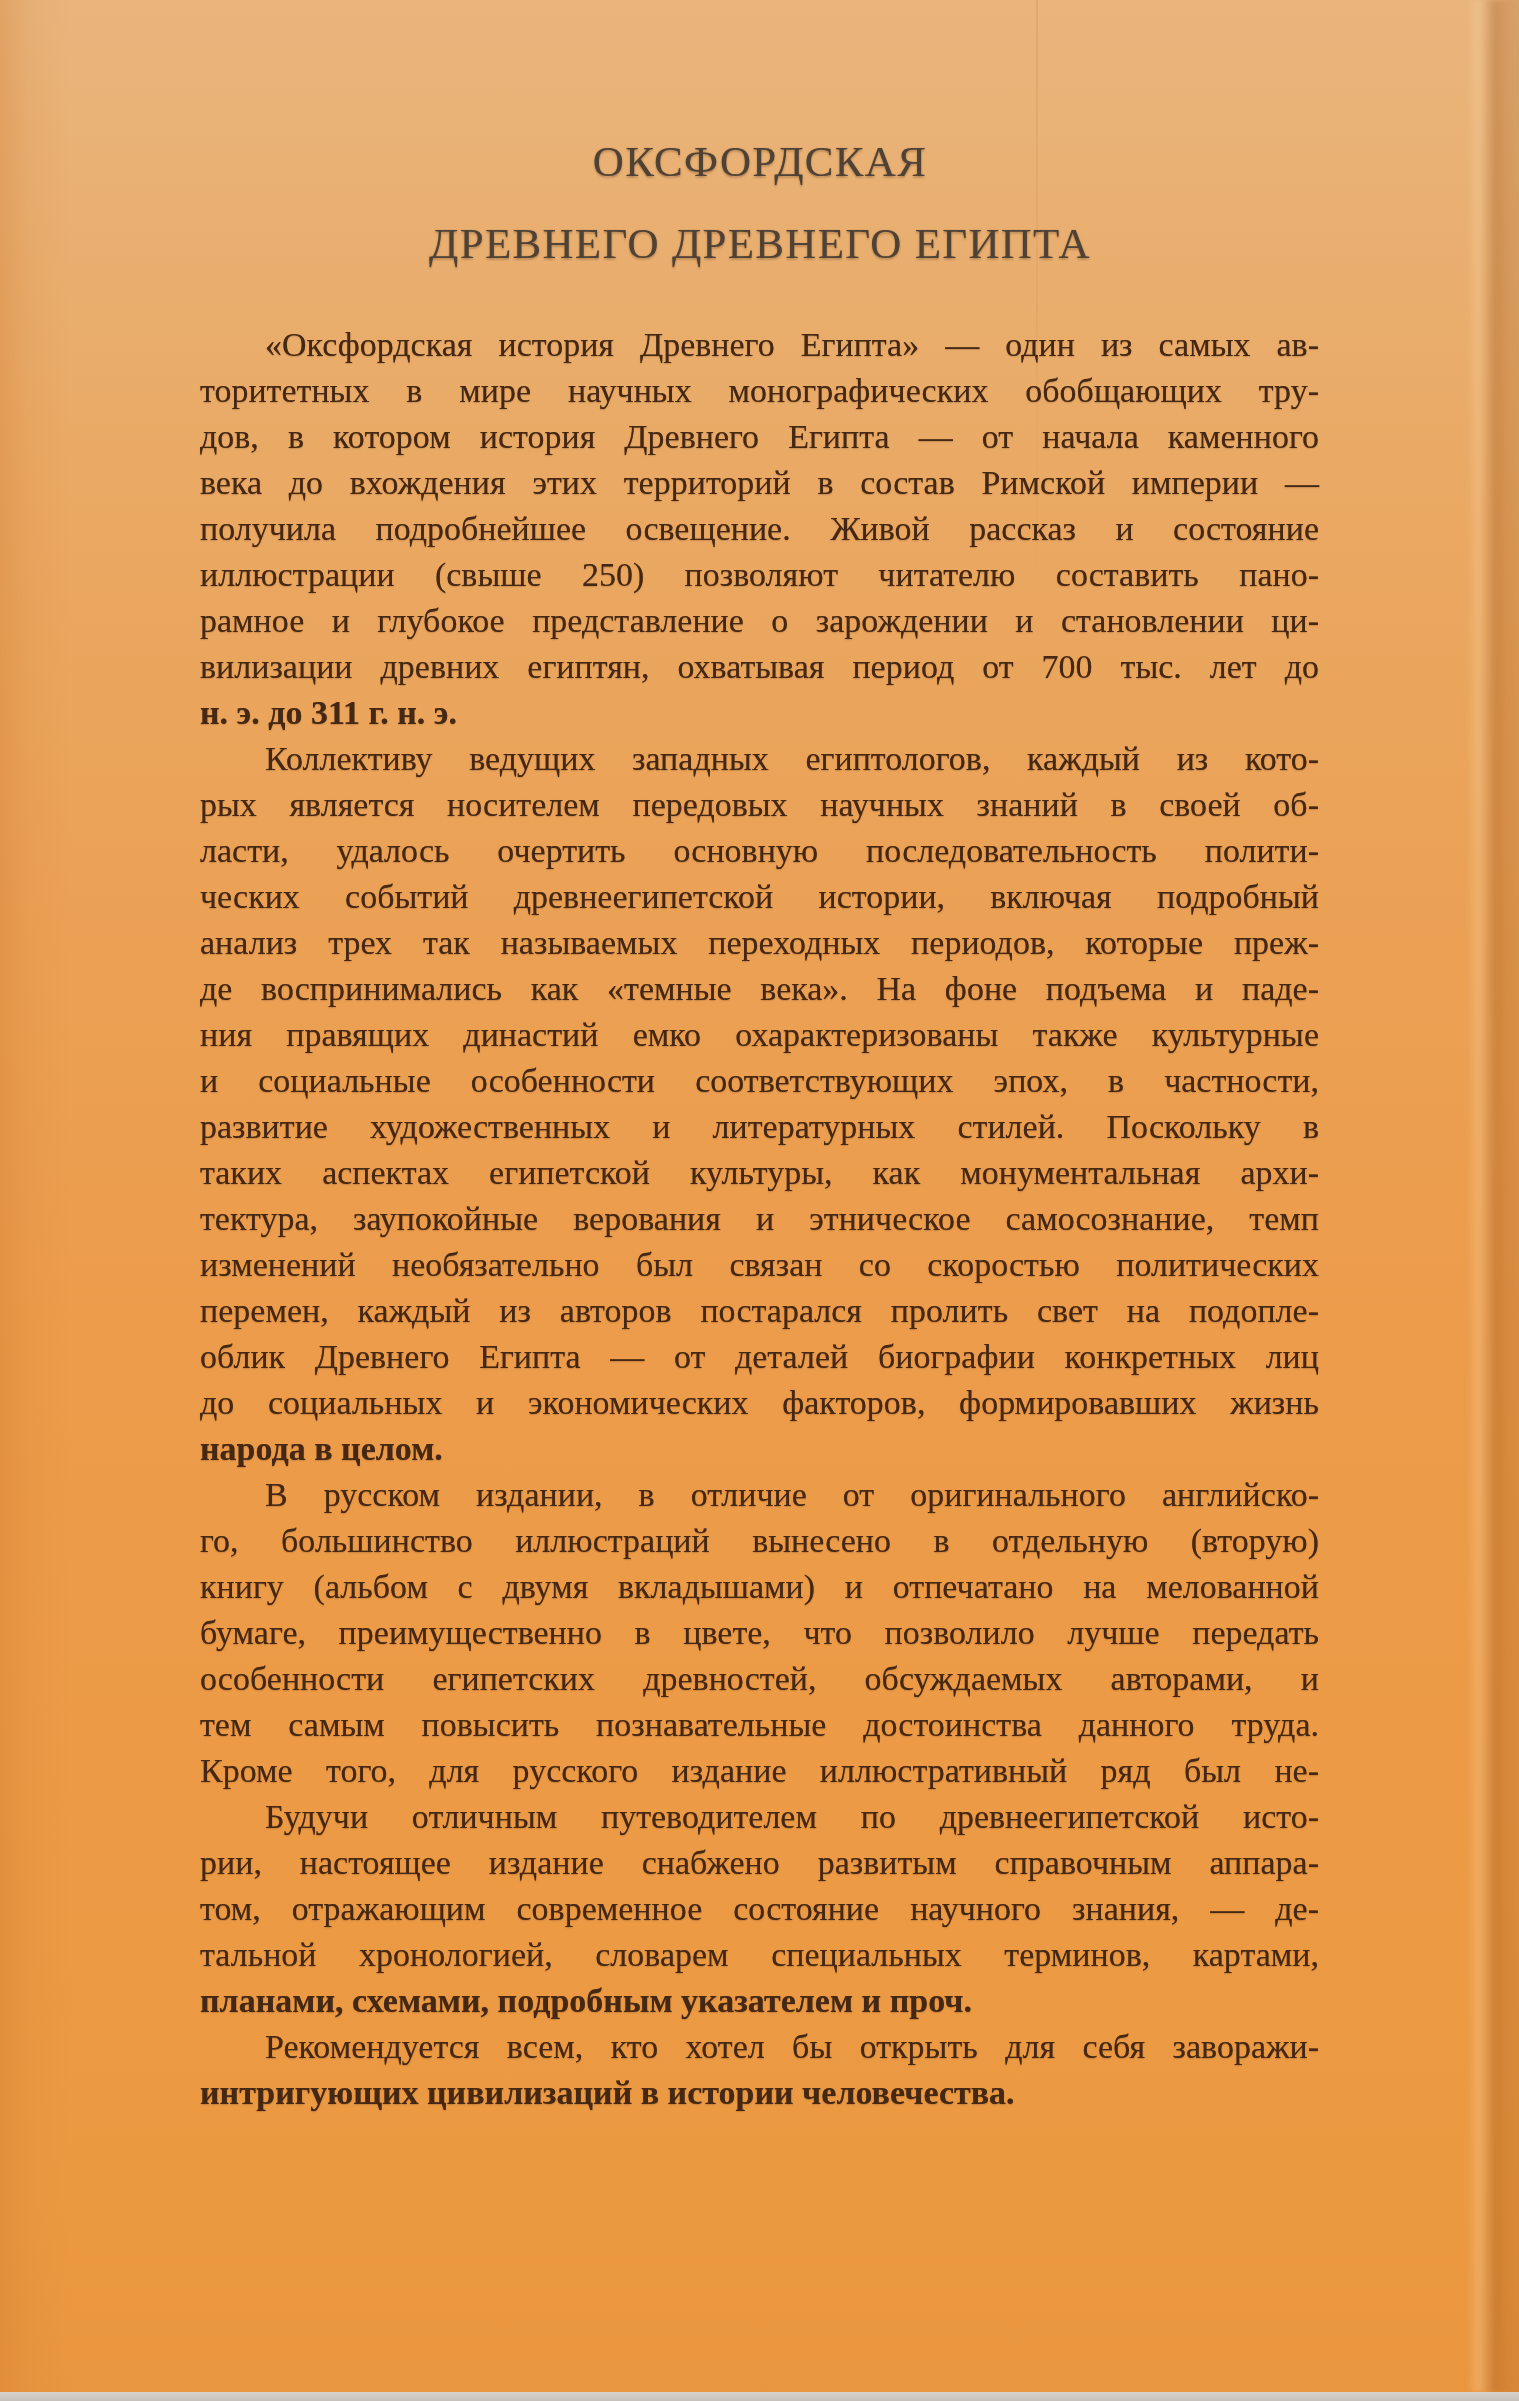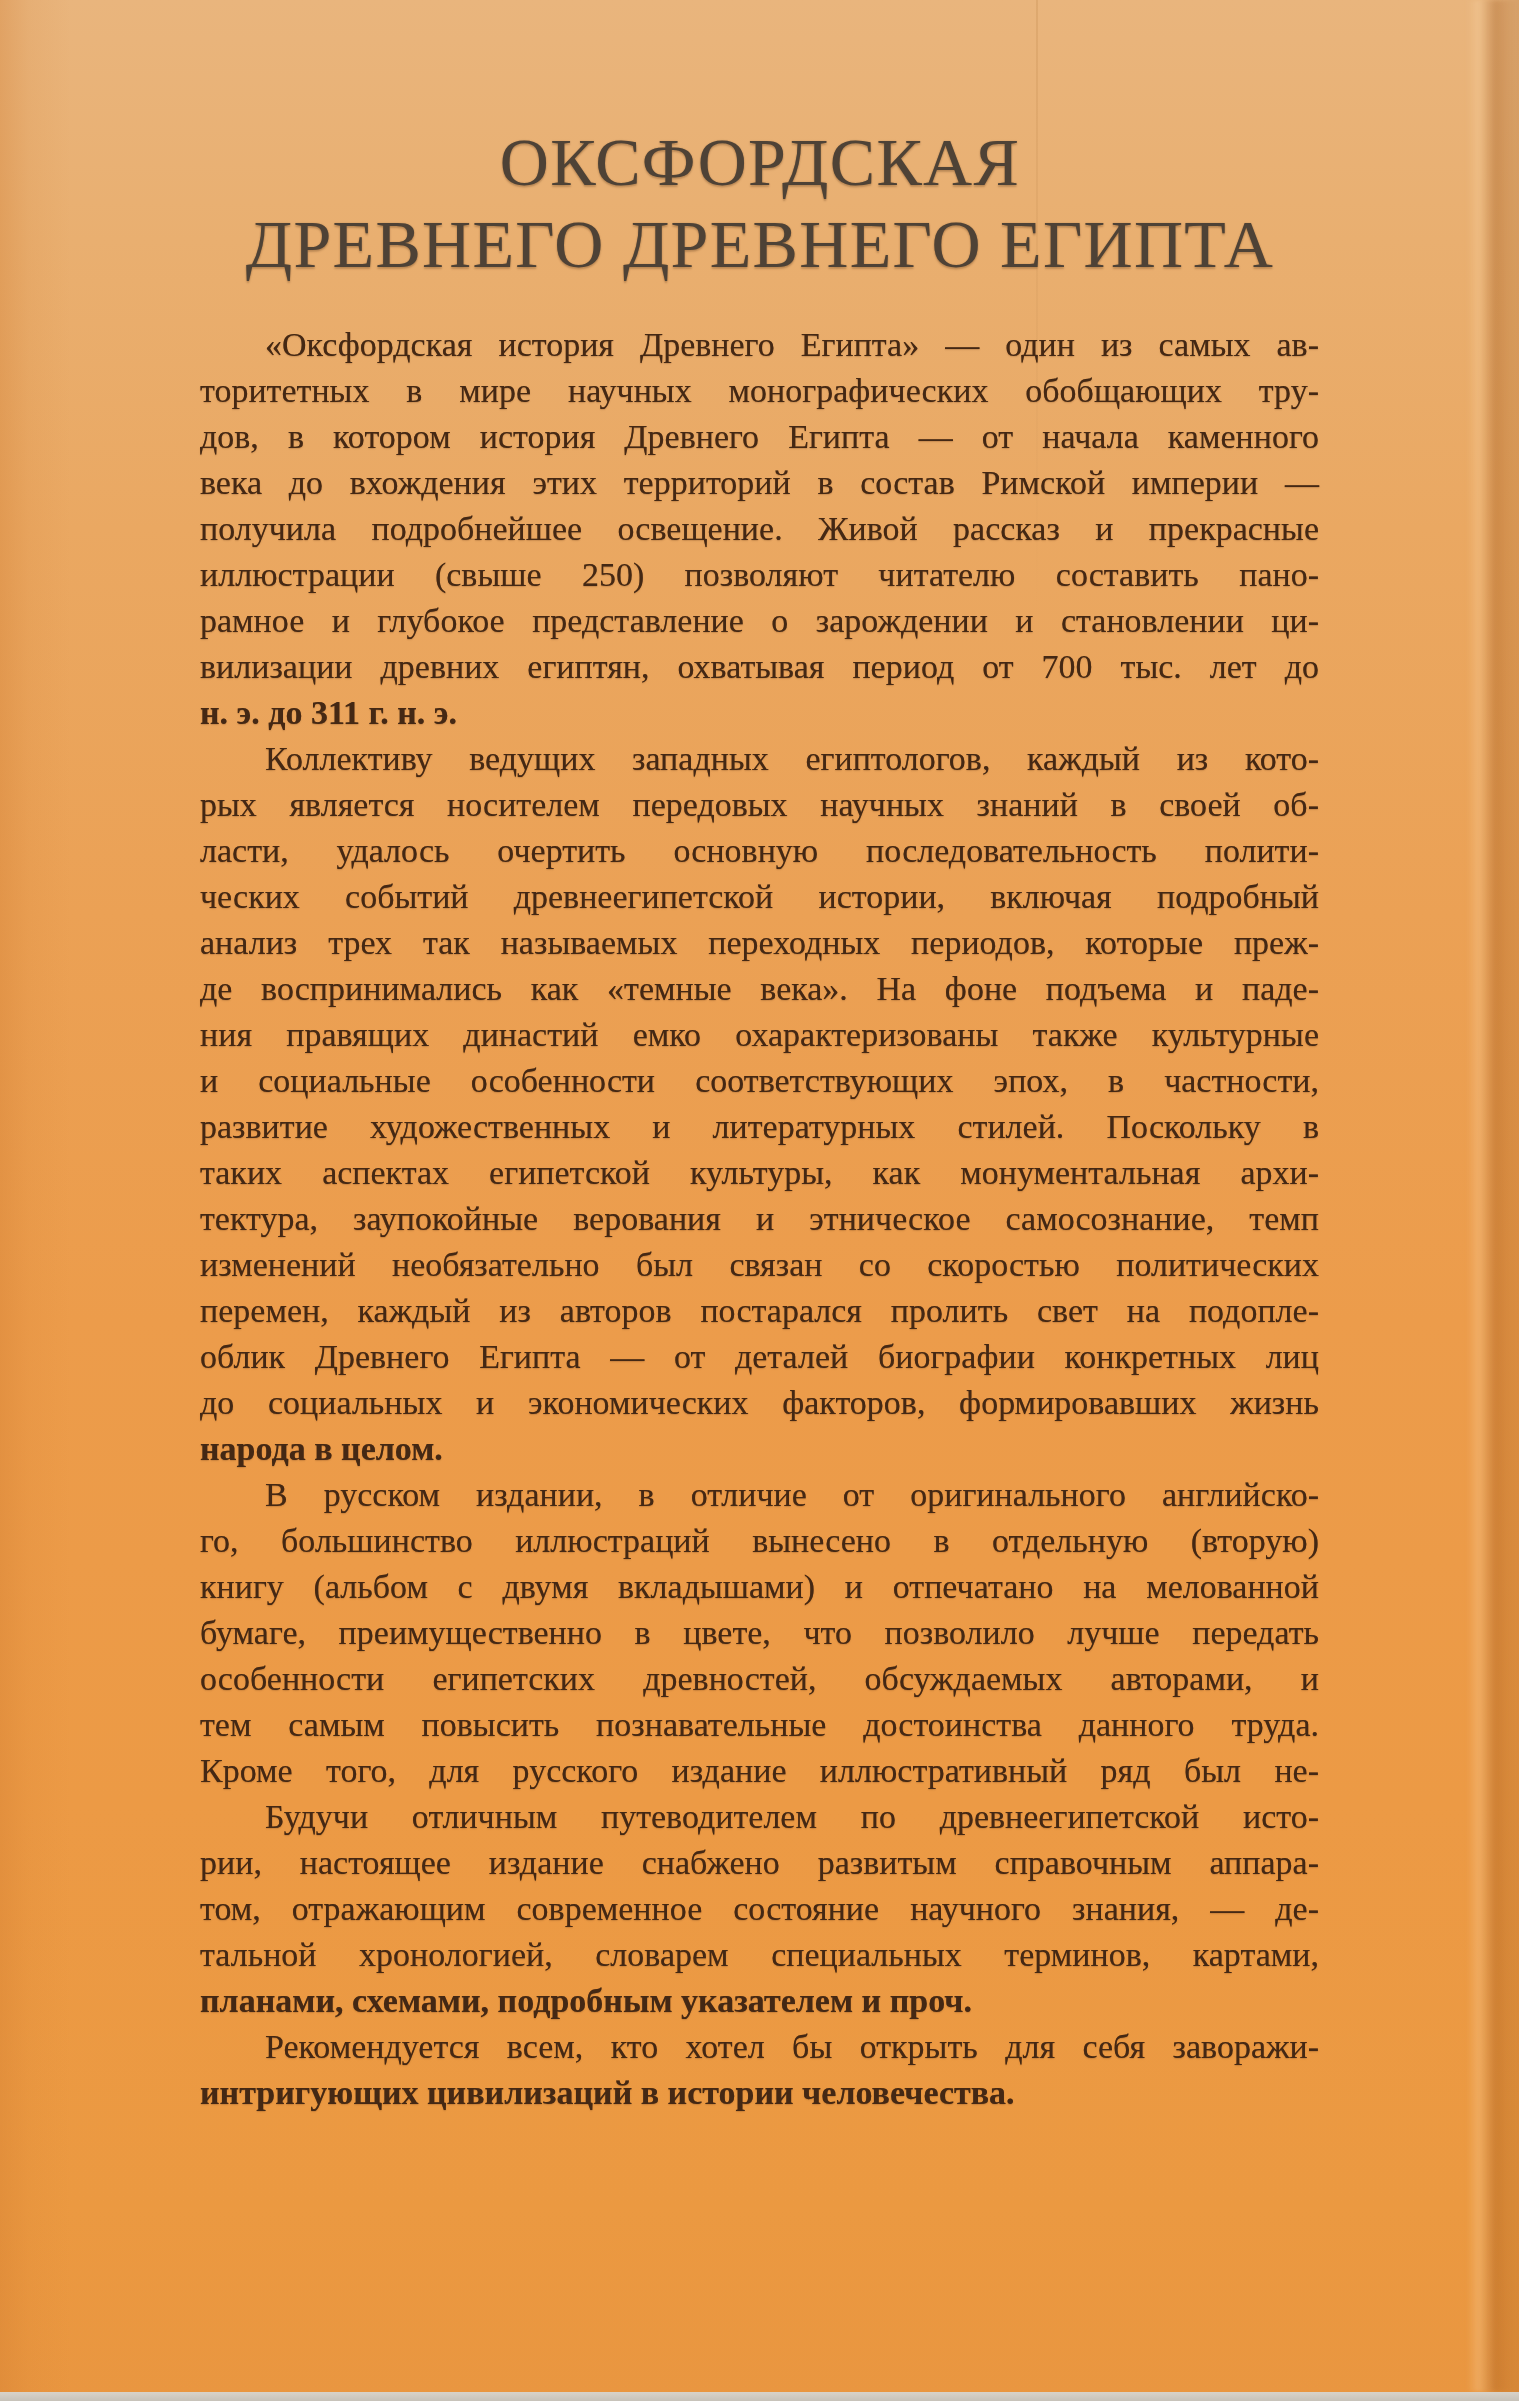--- a/index.html
+++ b/index.html
@@ -34,21 +34,21 @@
     background:linear-gradient(180deg, rgba(200,145,85,0.35), rgba(200,145,85,0));
   }
   .bottom-edge{
     position:absolute;left:0;right:0;bottom:0;height:9px;
     background:linear-gradient(180deg,#d8d3ca,#c7c2b9);
   }
   .title{
     position:absolute;top:121px;left:0;width:100%;
     text-align:center;
     color:#4e4236;
-    font-size:68px;line-height:82px;
+    font-size:43px;line-height:82px;
     letter-spacing:1.3px;
     text-shadow:0 1.9px 1.9px rgba(90,55,25,0.28), 0 0 1.3px rgba(70,45,25,0.35);
   }
   .body-text{
     position:absolute;top:322px;left:200px;width:1119px;
     color:#442814;
     font-size:34px;line-height:46px;
     text-shadow:0 1.3px 1.3px rgba(120,70,30,0.30), 0 0 0.6px rgba(60,30,10,0.45);
   }
   .line{
@@ -70,21 +70,21 @@
     <div>ОКСФОРДСКАЯ</div>
     <div>ДРЕВНЕГО ДРЕВНЕГО ЕГИПТА</div>
   </div>
 
   <div class="body-text">
       <div>
         <div class="line indent">«Оксфордская история Древнего Египта» — один из самых ав-</div>
         <div class="line">торитетных в мире научных монографических обобщающих тру-</div>
         <div class="line">дов, в котором история Древнего Египта — от начала каменного</div>
         <div class="line">века до вхождения этих территорий в состав Римской империи —</div>
-        <div class="line">получила подробнейшее освещение. Живой рассказ и прекрасные</div>
+        <div class="line">получила подробнейшее освещение. Живой рассказ и состояние</div>
         <div class="line">иллюстрации (свыше 250) позволяют читателю составить пано-</div>
         <div class="line">рамное и глубокое представление о зарождении и становлении ци-</div>
         <div class="line">вилизации древних египтян, охватывая период от 700 тыс. лет до</div>
         <div class="line last">н. э. до 311 г. н. э.</div>
       </div>
       <div>
         <div class="line indent">Коллективу ведущих западных египтологов, каждый из кото-</div>
         <div class="line">рых является носителем передовых научных знаний в своей об-</div>
         <div class="line">ласти, удалось очертить основную последовательность полити-</div>
         <div class="line">ческих событий древнеегипетской истории, включая подробный</div>

